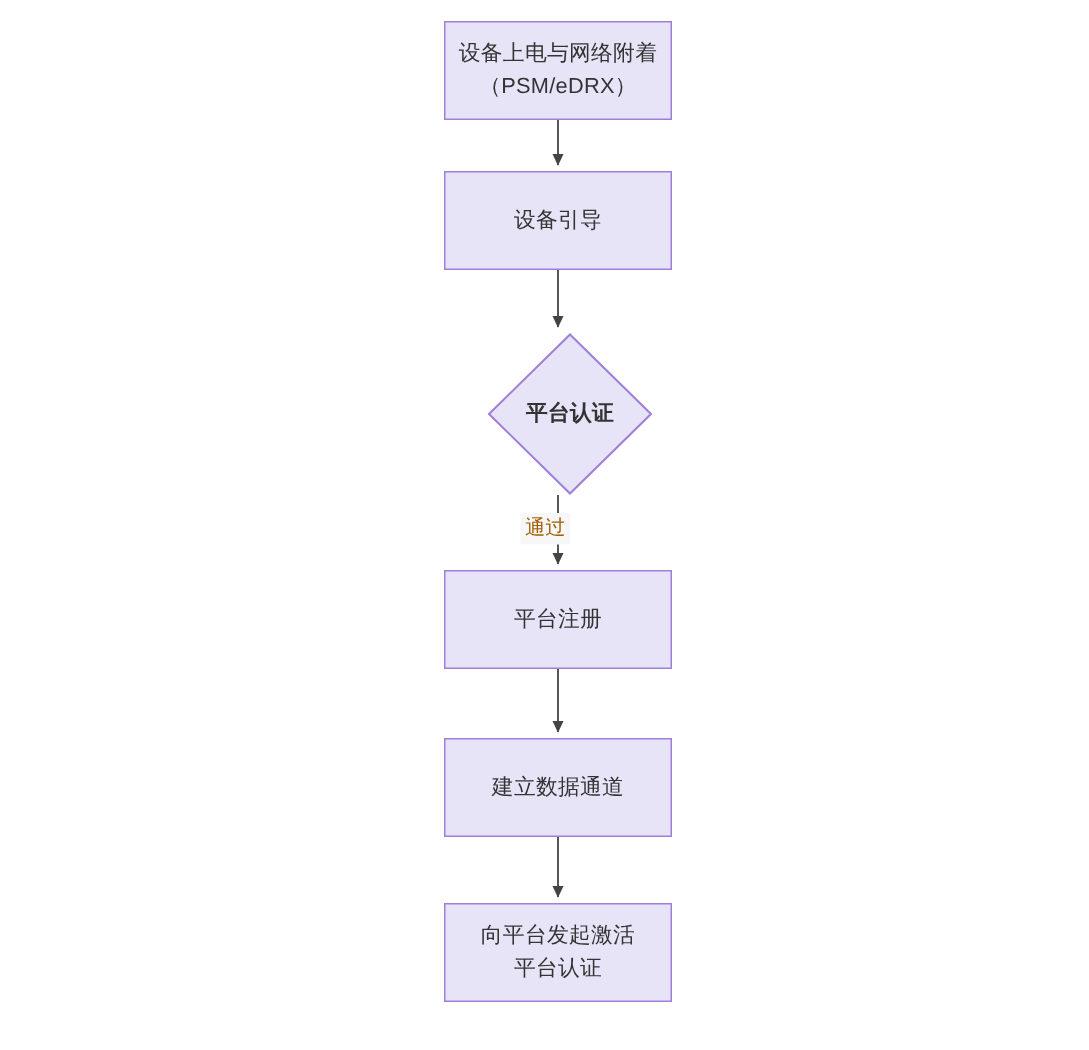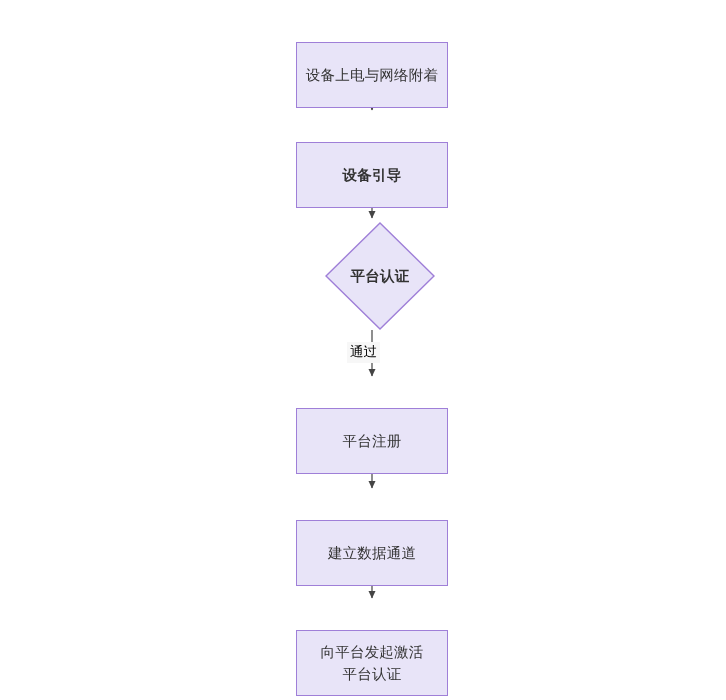--- a/index.html
+++ b/index.html
@@ -38,21 +38,20 @@
     letter-spacing: 0.2px;
     z-index: 3;
   }
 
   .node-rect {
     background: #e8e4f8;
     border: 1.4px solid #9f7fd8;
     width: 152px;
     height: 66px;
     left: 296px;
-    margin-top: 28px;
   }
 
   .node-diamond {
     left: 325px;
     top: 222px;
     width: 110px;
     height: 108px;
     background: transparent;
     border: none;
     font-weight: bold;
@@ -70,42 +69,42 @@
     z-index: 2;
   }
 
   .node-line {
     display: block;
     white-space: nowrap;
   }
 
   
   #node-power-attach  { top: 14px;  }
-  #node-bootstrap     { top: 114px; font-weight: bold; }
+  #node-bootstrap     { top: 114px; }
   #node-register      { top: 380px; gap: 48px; }
   #node-channel       { top: 492px; text-align: center; }
   #node-business      { top: 602px; }
 
   
   .connector {
     position: absolute;
     left: 0;
     top: 0;
     width: 726px;
     height: 700px;
     z-index: 1;
     pointer-events: none;
   }
 
   
   .edge-label {
     position: absolute;
     z-index: 4;
     background: #f7f7f7;
-    color: #000000;
+    color: #a16207;
     font-size: 13.5px;
     line-height: 1.4;
     padding: 1px 3px;
     white-space: nowrap;
   }
   #edge-label-pass {
     left: 347px;
     top: 342px;
   }
 </style>
@@ -127,20 +126,21 @@
 
     <line x1="372" y1="330" x2="372" y2="376" stroke="#444444" stroke-width="1.2" marker-end="url(#arrowhead)"></line>
 
     <line x1="372" y1="446" x2="372" y2="488" stroke="#444444" stroke-width="1.2" marker-end="url(#arrowhead)"></line>
 
     <line x1="372" y1="558" x2="372" y2="598" stroke="#444444" stroke-width="1.2" marker-end="url(#arrowhead)"></line>
   </svg>
 
   <div class="node node-rect" id="node-power-attach">
     <span class="node-line">设备上电与网络附着</span>
+    <span class="node-line">（PSM/eDRX）</span>
   </div>
 
   <div class="node node-rect" id="node-bootstrap">
     <span class="node-line">设备引导</span>
   </div>
 
   <div class="node node-diamond" id="node-auth">
     <svg class="diamond-shape" viewBox="0 0 110 108" width="110" height="108" xmlns="http://www.w3.org/2000/svg" preserveAspectRatio="none">
       <polygon points="55,1 109,54 55,107 1,54" fill="#e8e4f8" stroke="#9f7fd8" stroke-width="1.4"></polygon>
     </svg>

